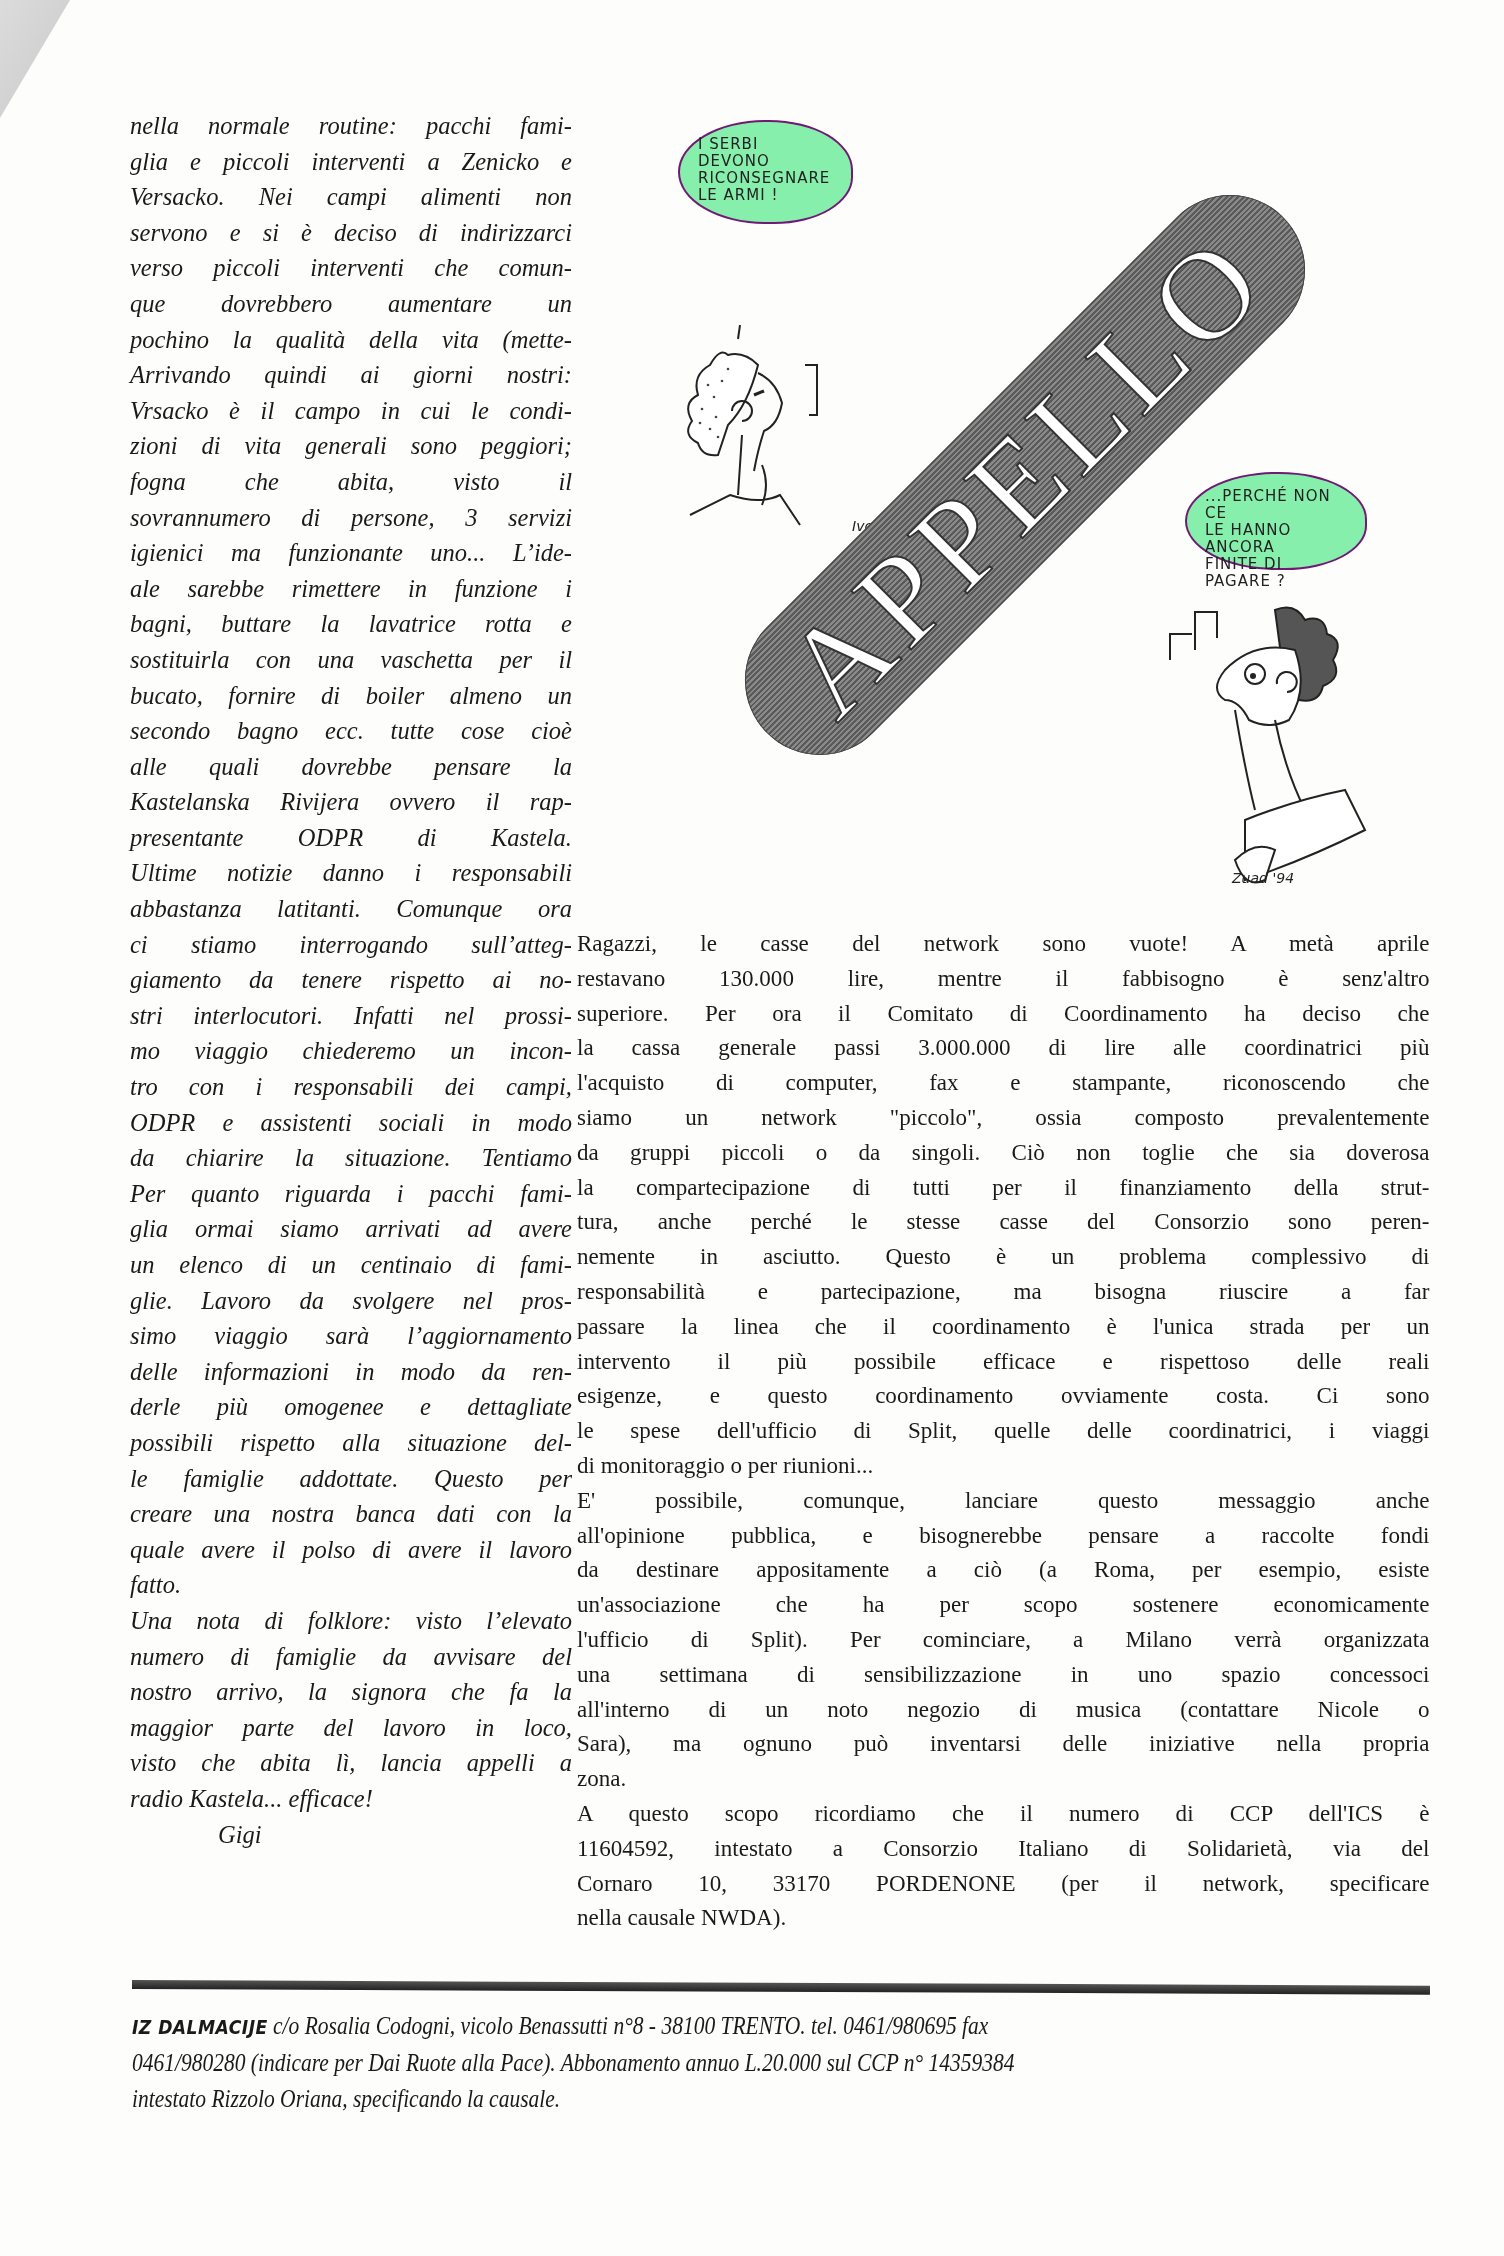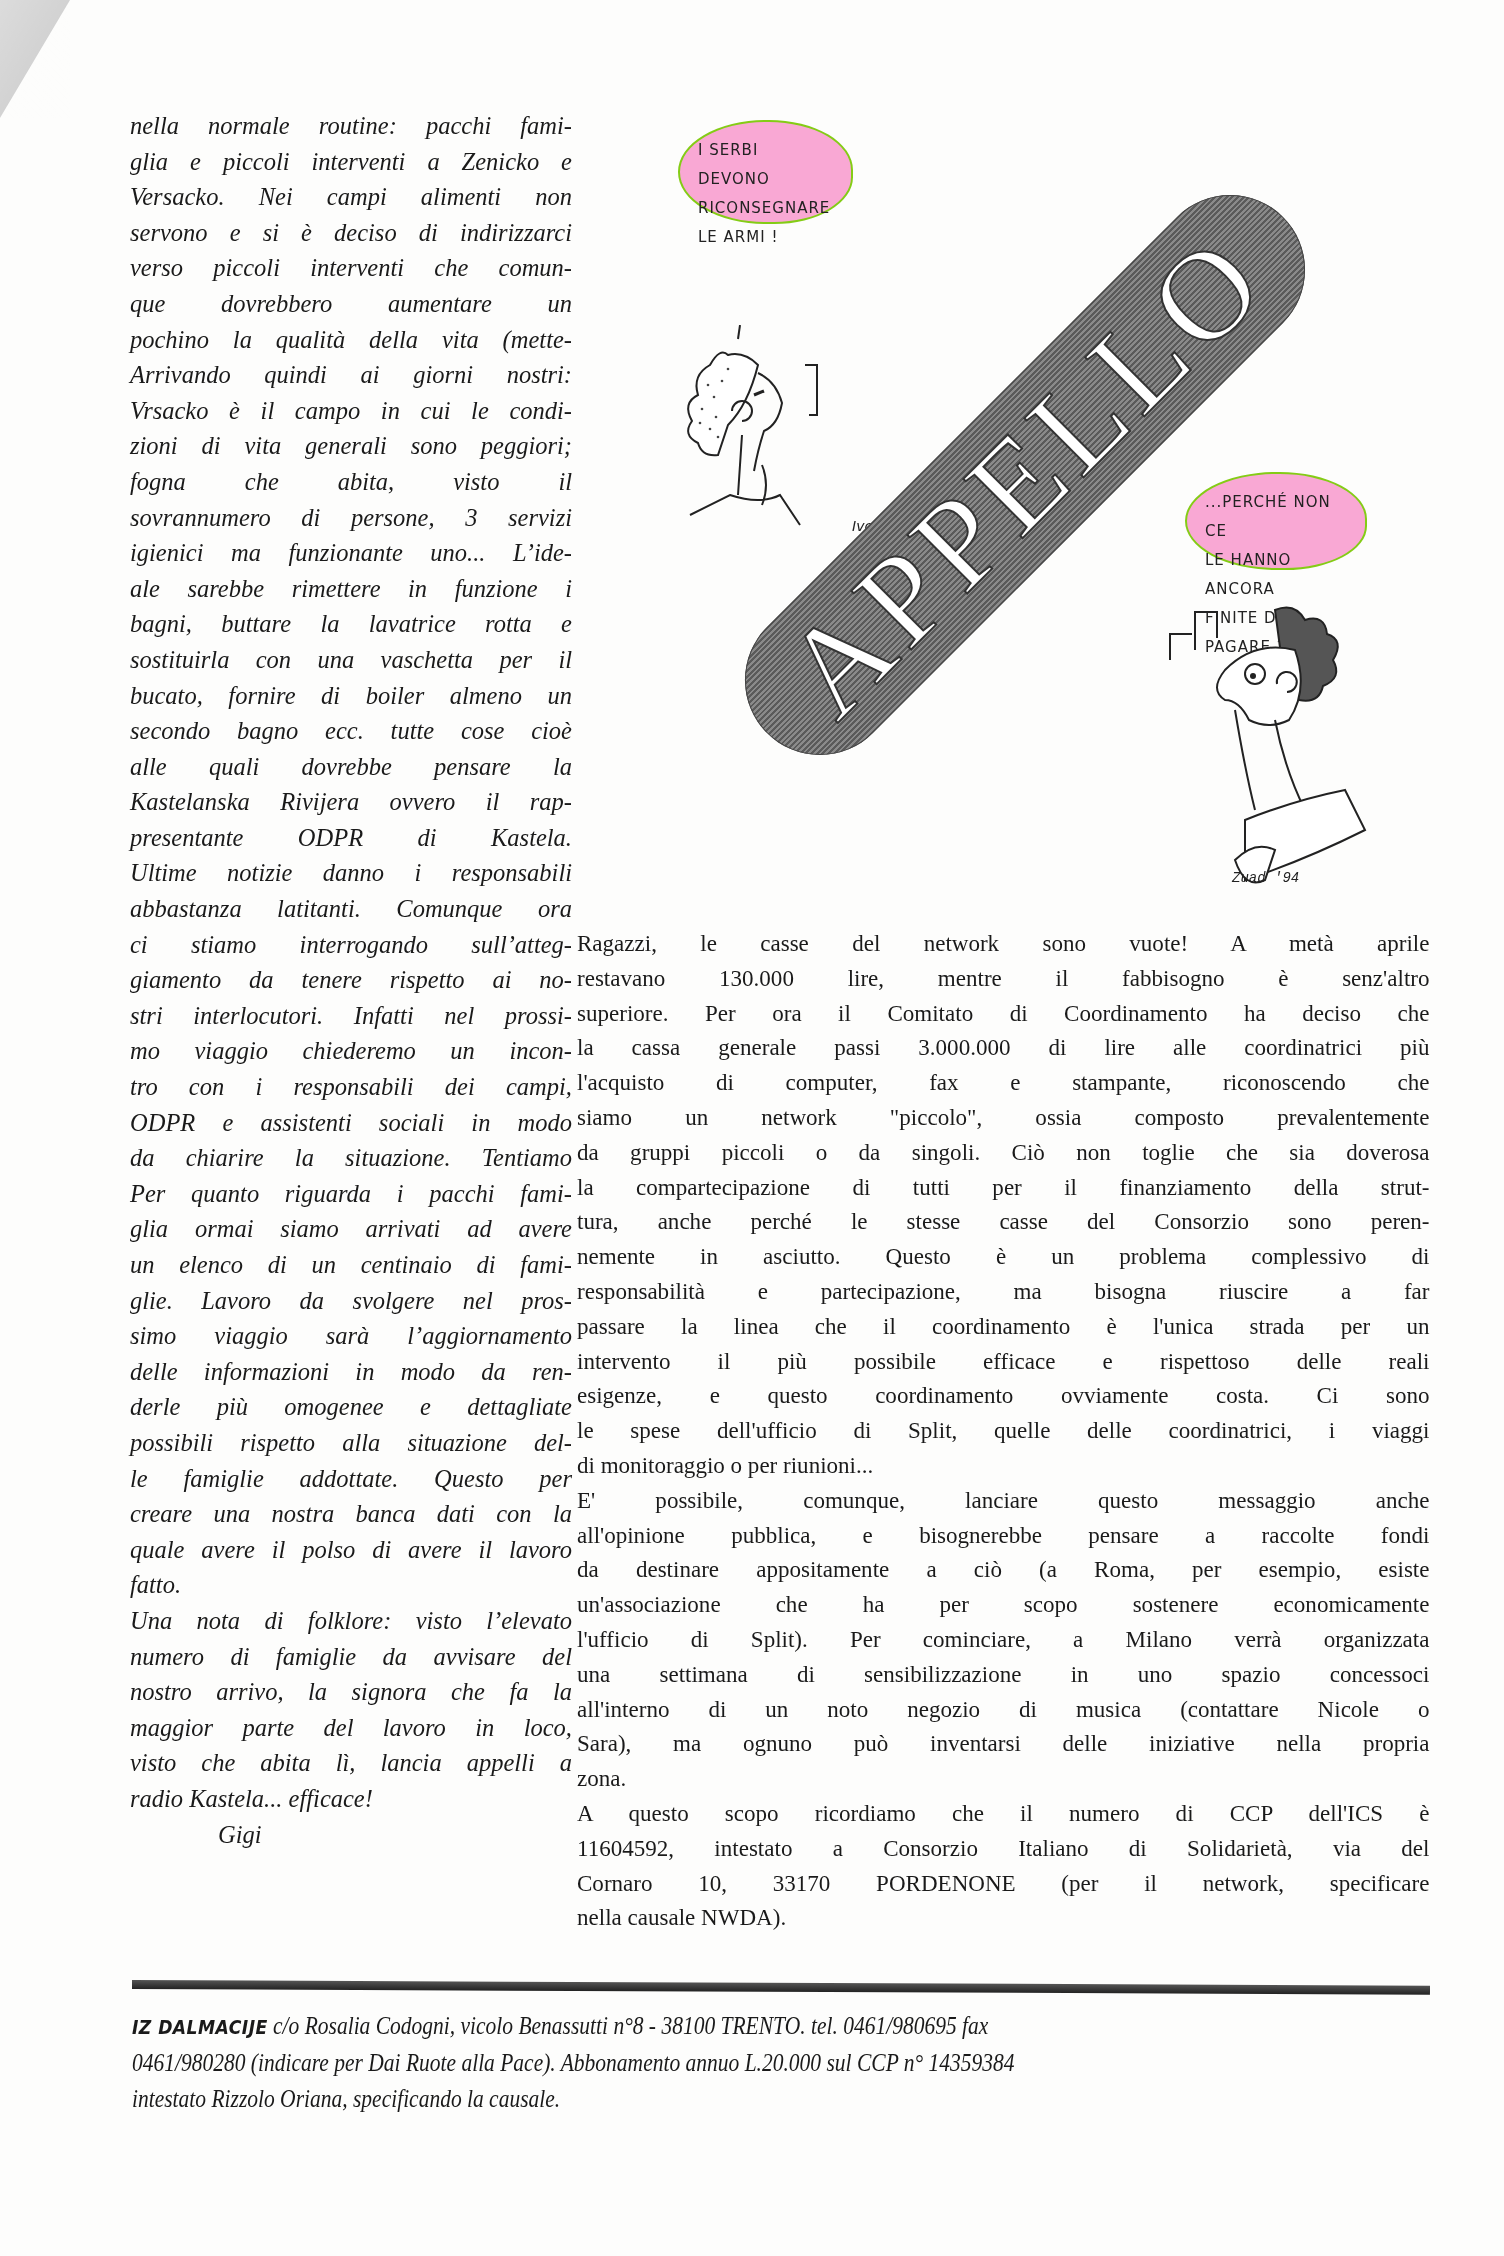--- a/index.html
+++ b/index.html
@@ -22,23 +22,23 @@
     position:absolute; left:130px; top:108px; width:442px;
     font-size:24.5px; line-height:35.6px; text-align:justify;font-style:italic;
   }
   .left-col .line { display:block; text-align:justify; text-align-last:justify; white-space:nowrap; }
   .left-col .line.last { text-align-last:left; }
   .signature { padding-left:88px; }
   
   .illustration { position:absolute; left:620px; top:100px; width:790px; height:810px; }
   .bubble {
     position:absolute; font-family:"DejaVu Sans", sans-serif; font-size:15px;
-    line-height:29px; letter-spacing:1px; color:#222; text-align:left;
-    border:2px solid #84cc16; border-radius:50% 48% 45% 50%;
-    padding:14px 18px; background:#f9a8d4;
+    line-height:17px; letter-spacing:1px; color:#222; text-align:left;
+    border:2px solid #701a75; border-radius:50% 48% 45% 50%;
+    padding:14px 18px; background:#86efac;
   }
   .bubble-1 { left:58px; top:20px; width:135px; height:72px; }
   .bubble-2 { left:565px; top:372px; width:142px; height:66px; }
   .bubble .line { display:block; }
   .banner {
     position:absolute; left:40px; top:300px; width:730px; height:150px;
     transform:rotate(-45deg); transform-origin:center;
     border-radius:75px;
     background:repeating-linear-gradient(0deg, #5a5a5a 0px, #5a5a5a 2px, #8a8a8a 2px, #8a8a8a 4px);
     box-shadow:0 0 0 1px #444 inset;
@@ -181,21 +181,21 @@
     <path d="M30 50 v-38 h22 v26 M5 60 v-26 h22" fill="none" stroke="#222" stroke-width="2"></path>
     <path d="M110 10 q20 -8 30 10 q20 -6 22 14 q18 6 6 26 q10 18 -10 26 q-4 18 -24 14 l-16 -30z" fill="#555" stroke="#222" stroke-width="2"></path>
     <path d="M60 70 q30 -30 70 -20 q14 40 -6 70 q-20 10 -40 0 q-10 -20 -24 -20 q-16 -10 0 -30z" fill="#fff" stroke="#222" stroke-width="2"></path>
     <circle cx="90" cy="74" r="10" fill="#fff" stroke="#222" stroke-width="2"></circle>
     <circle cx="88" cy="76" r="3" fill="#222"></circle>
     <path d="M112 84 a10 10 0 1 1 10 8" fill="none" stroke="#222" stroke-width="2"></path>
     <path d="M70 110 q10 60 20 100 M110 120 q10 50 30 90" fill="none" stroke="#222" stroke-width="2"></path>
     <path d="M80 220 q50 -20 100 -30 l20 40 q-60 30 -120 50z" fill="#fff" stroke="#222" stroke-width="2"></path>
     <path d="M70 260 q20 -20 40 -10 l-10 30 q-20 10 -30 -20z" fill="#fff" stroke="#222" stroke-width="2"></path>
   </svg>
-  <span class="sig-mark" style="left:612px; top:770px;font-family:Liberation Mono, monospace;">Zuad '94</span>
+  <span class="sig-mark" style="left:612px; top:770px;">Zuad '94</span>
 </div>
 
 <div class="right-col" id="right-col">
     <span class="line">Ragazzi, le casse del network sono vuote! A metà aprile</span>
     <span class="line">restavano 130.000 lire, mentre il fabbisogno è senz'altro</span>
     <span class="line">superiore. Per ora il Comitato di Coordinamento ha deciso che</span>
     <span class="line">la cassa generale passi 3.000.000 di lire alle coordinatrici più</span>
     <span class="line">l'acquisto di computer, fax e stampante, riconoscendo che</span>
     <span class="line">siamo un network "piccolo", ossia composto prevalentemente</span>
     <span class="line">da gruppi piccoli o da singoli. Ciò non toglie che sia doverosa</span>

